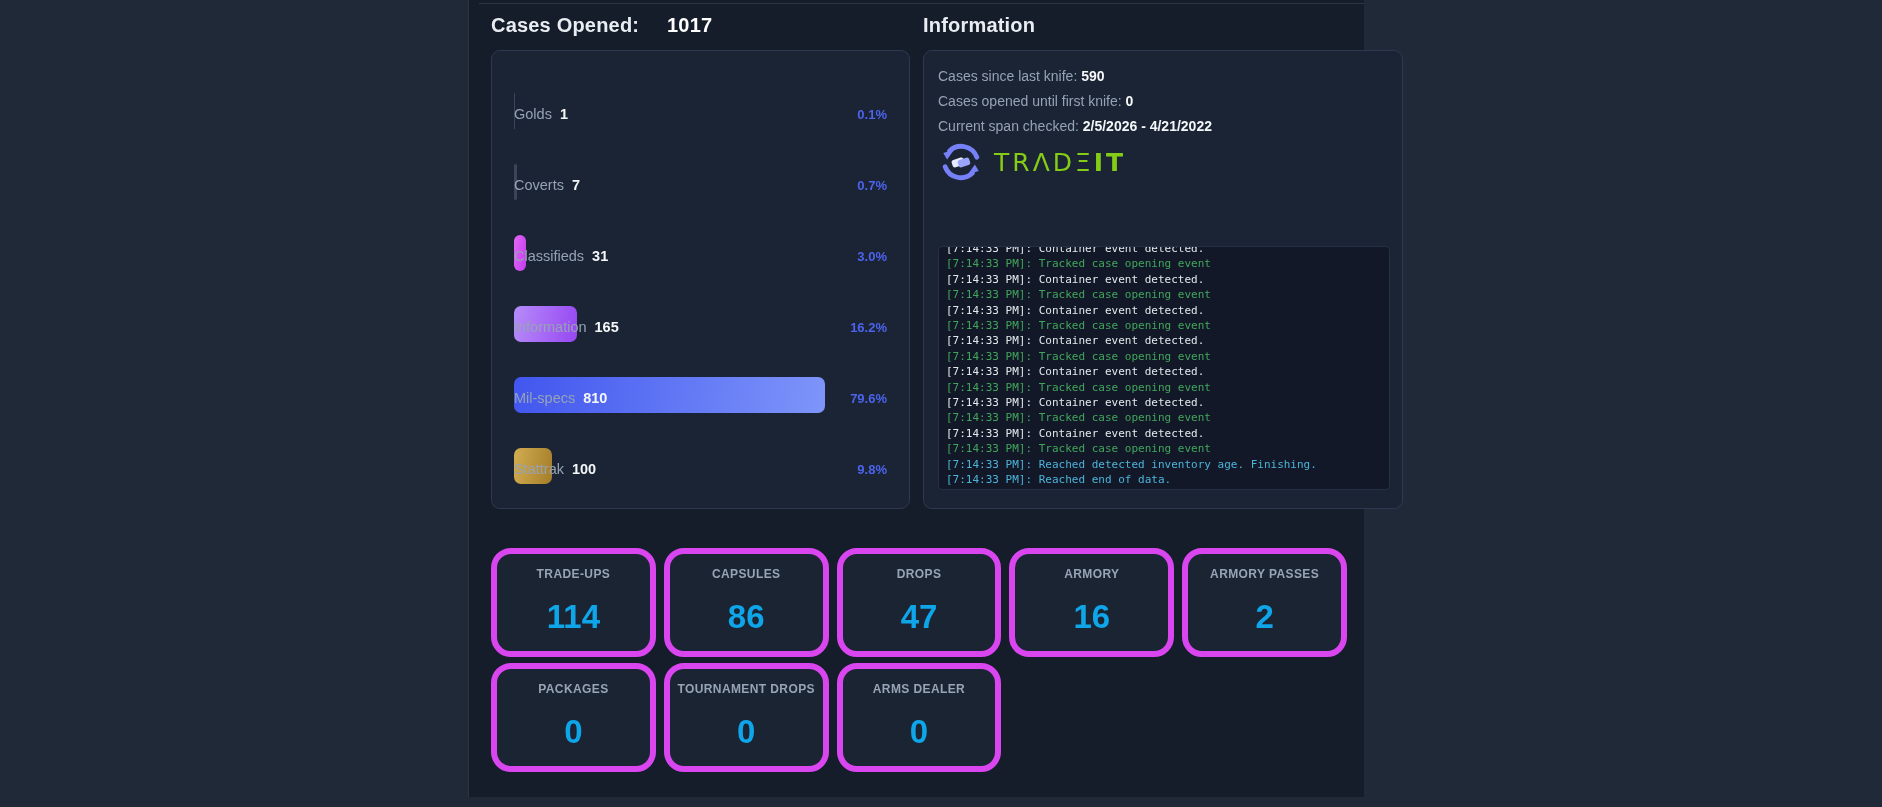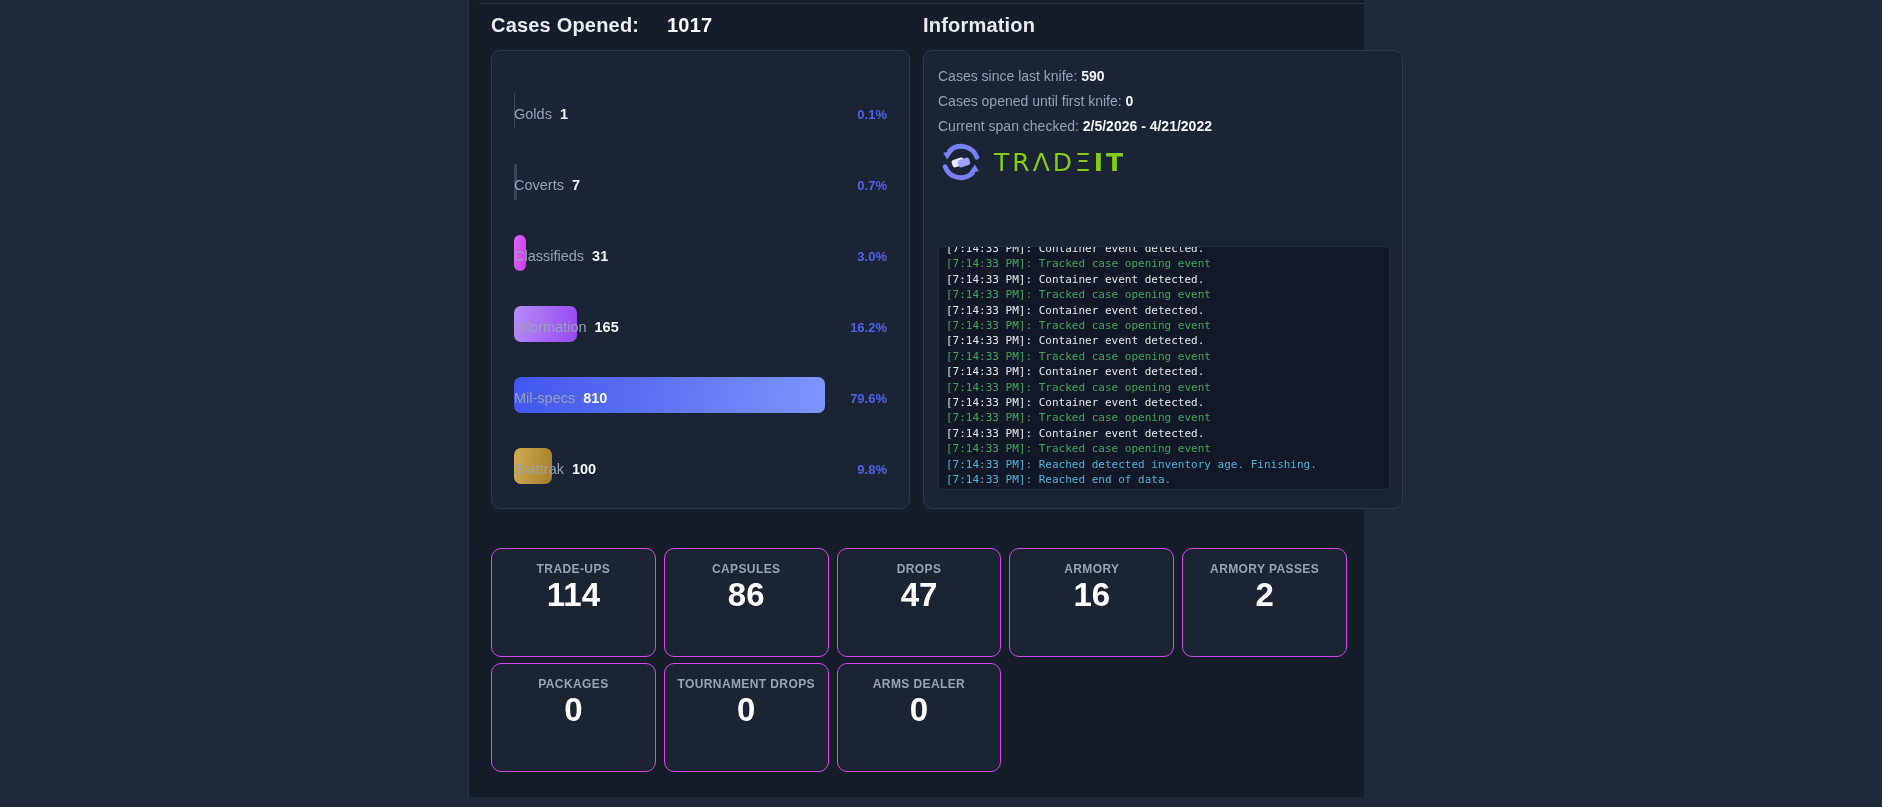--- a/index.html
+++ b/index.html
@@ -30,23 +30,23 @@
 
   .logo{position:absolute;left:14px;top:88px;display:flex;align-items:center;gap:10px;}
   .wordmark{font-family:"DejaVu Sans",sans-serif;color:#84cc16;font-size:25px;letter-spacing:3px;font-weight:400;white-space:nowrap;}
   .wordmark b{font-weight:700;}
 
   .console{position:absolute;left:14px;right:12px;top:195px;bottom:18px;background:#121827;border:1px solid #253044;border-radius:4px;overflow:hidden;padding-left:7px;box-sizing:border-box;font-family:"DejaVu Sans Mono",monospace;font-size:11px;line-height:15.4px;}
   .console-inner{margin-top:-6px;}
   .log-line{white-space:nowrap;}
 
   .cards{position:absolute;left:22px;top:548px;width:856px;display:grid;grid-template-columns:repeat(5,1fr);column-gap:8px;row-gap:6px;grid-auto-rows:109px;}
-  .card{background:#1b2433;border:1px solid #d946ef;border-radius:10px;text-align:center;box-sizing:border-box;padding-top:13px;}
+  .card{background:#1b2433;border:6px solid #d946ef;border-radius:20px;text-align:center;box-sizing:border-box;padding-top:13px;}
   .card-label{font-size:12px;font-weight:700;color:#97a4b6;letter-spacing:.4px;white-space:nowrap;}
-  .card-value{margin-top:0;font-size:33px;font-weight:700;color:#ffffff;}
+  .card-value{margin-top:17px;font-size:33px;font-weight:700;color:#0ea5e9;}
 </style>
 </head>
 <body>
 
 <div class="page">
   <div class="content-col">
     <div class="top-divider"></div>
 
     <div class="section-title title-cases">
       <span>Cases Opened:</span>

